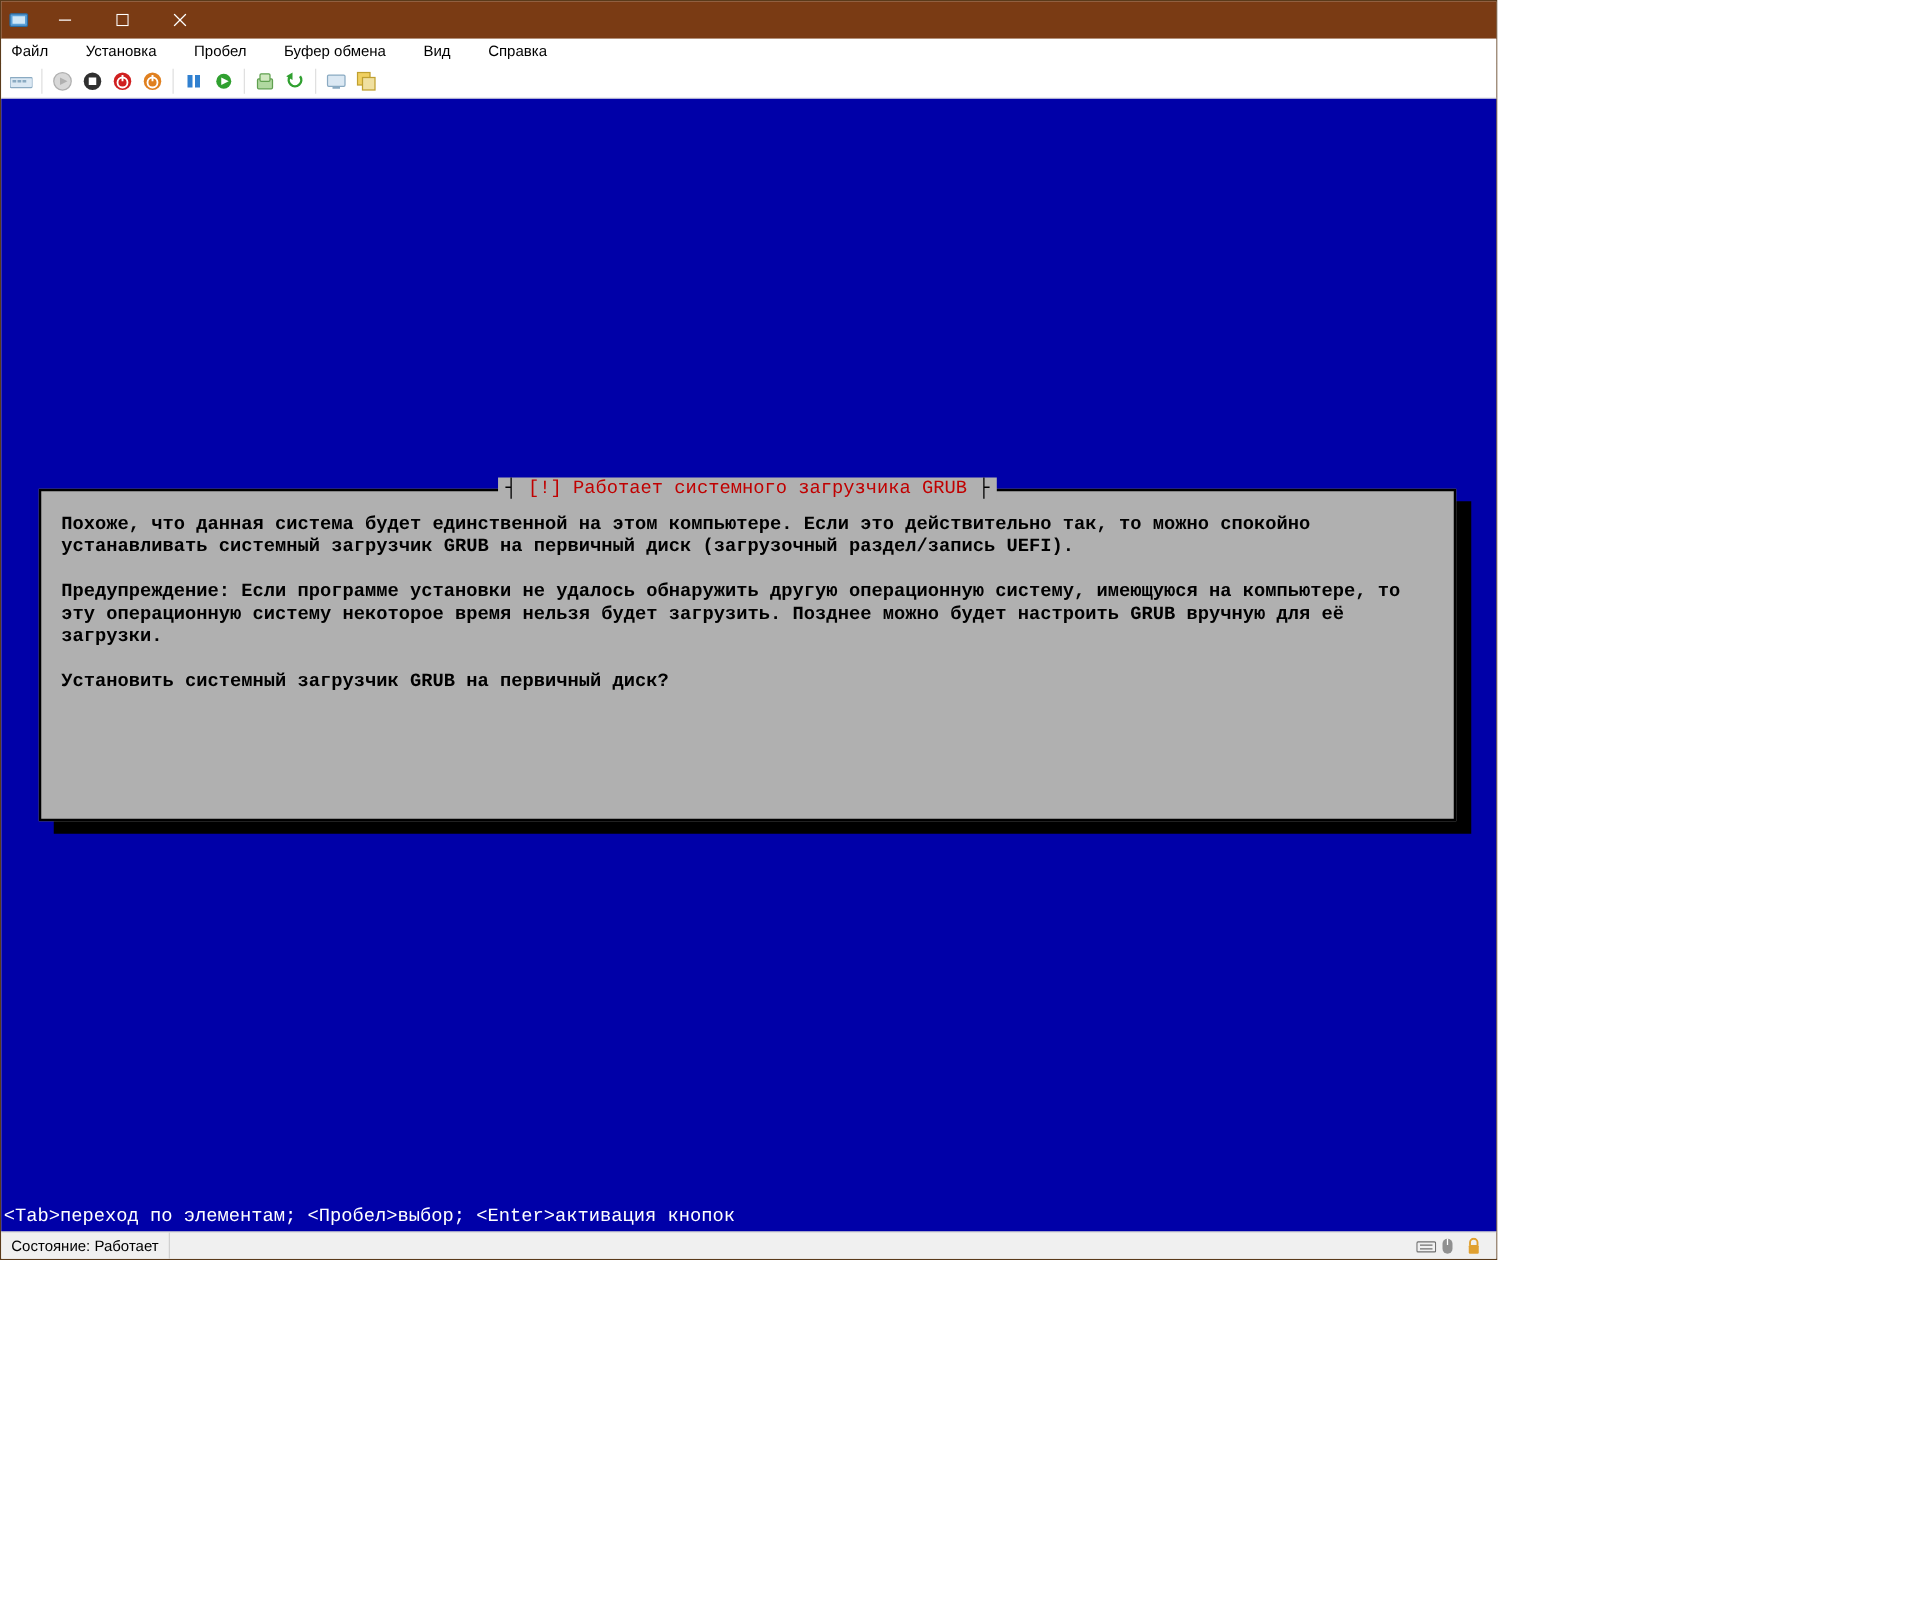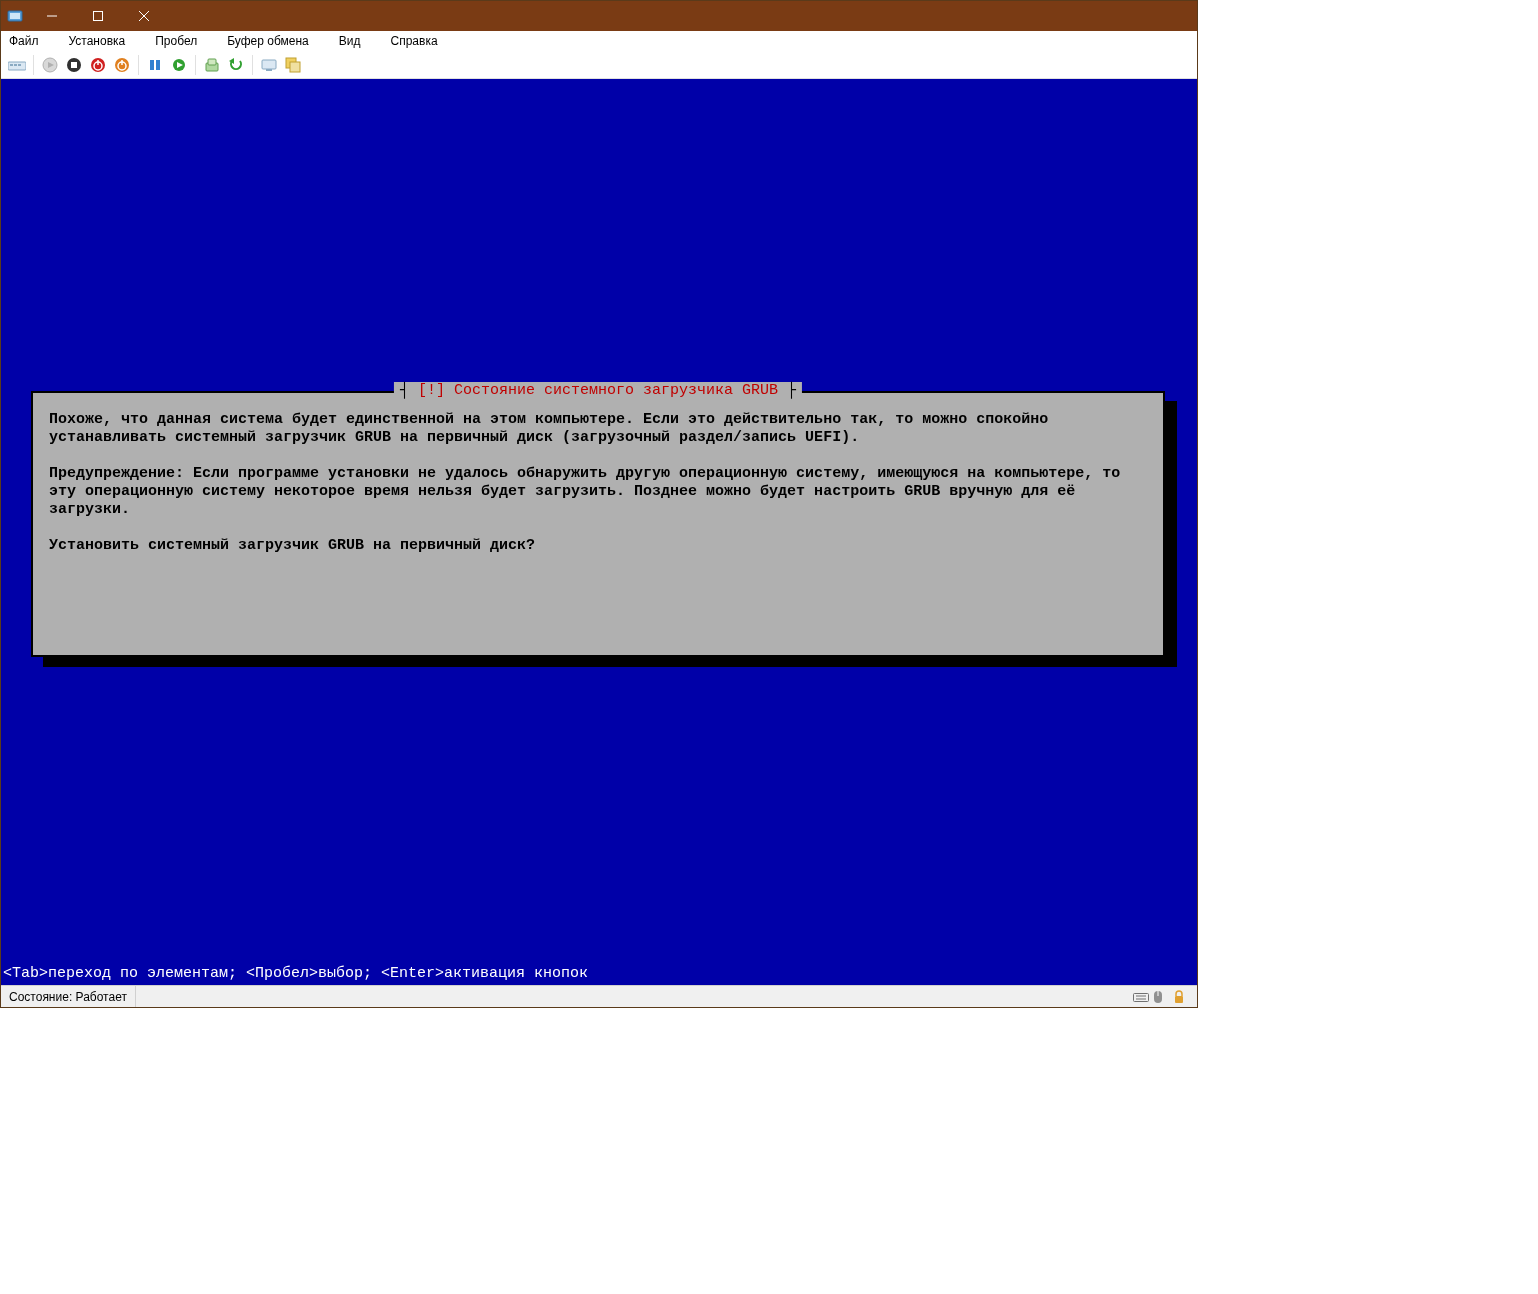--- a/index.html
+++ b/index.html
@@ -282,21 +282,21 @@
           <rect x="1" y="1" width="10" height="10" fill="#f0d060" stroke="#c0a030"></rect>
           <rect x="5" y="5" width="10" height="10" fill="#f0e0a0" stroke="#c0a030"></rect>
         </svg>
     </div>
   </div>
 
   <div class="vm-area">
     <div class="dialog-shadow"></div>
     <div class="dialog">
       <div class="dialog-title">
-        <span>┤ </span><span class="bang">[!]</span> <span class="ttl">Состояние системного загрузчика GRUB</span><span> ├</span>
+        <span>┤ </span><span class="bang">[!]</span> <span class="ttl">Работает системного загрузчика GRUB</span><span> ├</span>
       </div>
       <div class="dialog-body"><span>Похоже, что данная система будет единственной на этом компьютере. Если это действительно так, то можно спокойно устанавливать системный загрузчик GRUB на первичный диск (загрузочный раздел/запись UEFI).</span>
 
 <span>Предупреждение: Если программе установки не удалось обнаружить другую операционную систему, имеющуюся на компьютере, то эту операционную систему некоторое время нельзя будет загрузить. Позднее можно будет настроить GRUB вручную для её загрузки.</span>
 
 <span>Установить системный загрузчик GRUB на первичный диск?</span></div>
     </div>
     <div class="hint">&lt;Tab&gt;переход по элементам; &lt;Пробел&gt;выбор; &lt;Enter&gt;активация кнопок</div>
   </div>
 

